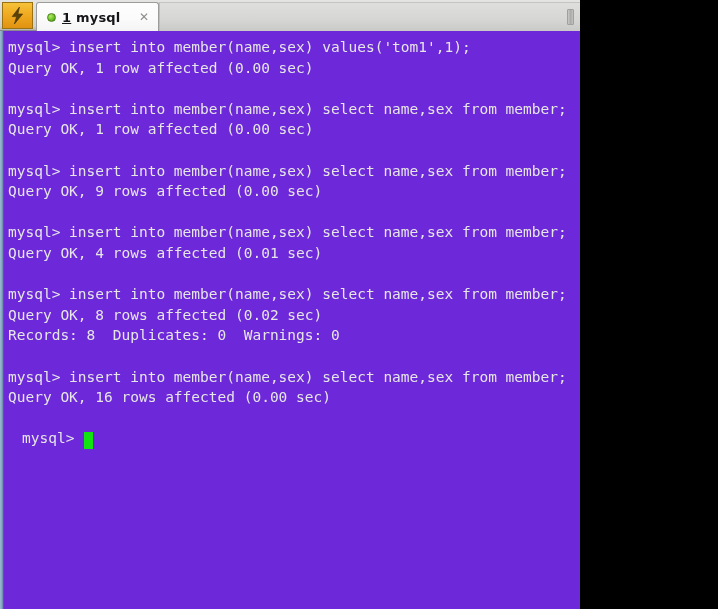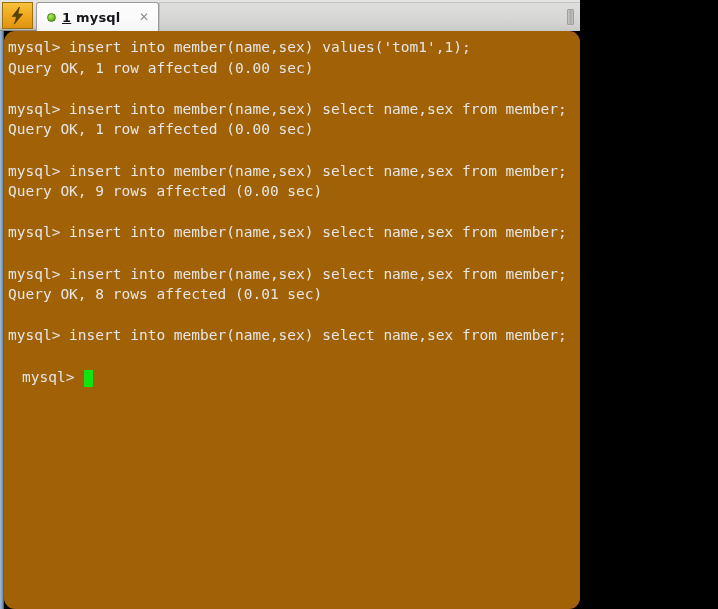--- a/index.html
+++ b/index.html
@@ -135,25 +135,24 @@
   }
 
   .term-left-border {
     width: 4px;
     flex: 0 0 4px;
     background: linear-gradient(to right, #9fb9d4 0%, #7f9fbf 55%, #33506e 100%);
   }
 
   .terminal {
     flex: 1 1 auto;
-    background: #a16207;
+    background: #6d28d9;
     padding: 6px 0 0 4px;
     box-sizing: border-box;
     overflow: hidden;
-    border-radius: 11px;
   }
 
   .term-line {
     font-family: "DejaVu Sans Mono", monospace;
     font-size: 14.5px;
     line-height: 20.6px;
     color: #e6e6e6;
     white-space: pre;
     letter-spacing: 0px;
     height: 20.6px;
@@ -214,25 +213,28 @@
     <div class="term-line">mysql&gt; insert into member(name,sex) values('tom1',1);</div>
         <div class="term-line">Query OK, 1 row affected (0.00 sec)</div>
         <div class="term-line blank">&nbsp;</div>
         <div class="term-line">mysql&gt; insert into member(name,sex) select name,sex from member;</div>
         <div class="term-line">Query OK, 1 row affected (0.00 sec)</div>
         <div class="term-line blank">&nbsp;</div>
         <div class="term-line">mysql&gt; insert into member(name,sex) select name,sex from member;</div>
         <div class="term-line">Query OK, 9 rows affected (0.00 sec)</div>
         <div class="term-line blank">&nbsp;</div>
         <div class="term-line">mysql&gt; insert into member(name,sex) select name,sex from member;</div>
-        <div class="term-line blank">&nbsp;</div>
-        <div class="term-line">mysql&gt; insert into member(name,sex) select name,sex from member;</div>
-        <div class="term-line">Query OK, 8 rows affected (0.01 sec)</div>
-        <div class="term-line blank">&nbsp;</div>
-        <div class="term-line">mysql&gt; insert into member(name,sex) select name,sex from member;</div>
+        <div class="term-line">Query OK, 4 rows affected (0.01 sec)</div>
+        <div class="term-line blank">&nbsp;</div>
+        <div class="term-line">mysql&gt; insert into member(name,sex) select name,sex from member;</div>
+        <div class="term-line">Query OK, 8 rows affected (0.02 sec)</div>
+        <div class="term-line">Records: 8  Duplicates: 0  Warnings: 0</div>
+        <div class="term-line blank">&nbsp;</div>
+        <div class="term-line">mysql&gt; insert into member(name,sex) select name,sex from member;</div>
+        <div class="term-line">Query OK, 16 rows affected (0.00 sec)</div>
         <div class="term-line blank">&nbsp;</div>
         <div class="prompt-line">
           <span class="ptext">mysql&gt; </span>
           <span class="ptext"></span>
           <span class="cursor" style="background: rgb(18, 228, 18);"></span>
         </div>
       </div>
   </div>
 
 </div>

